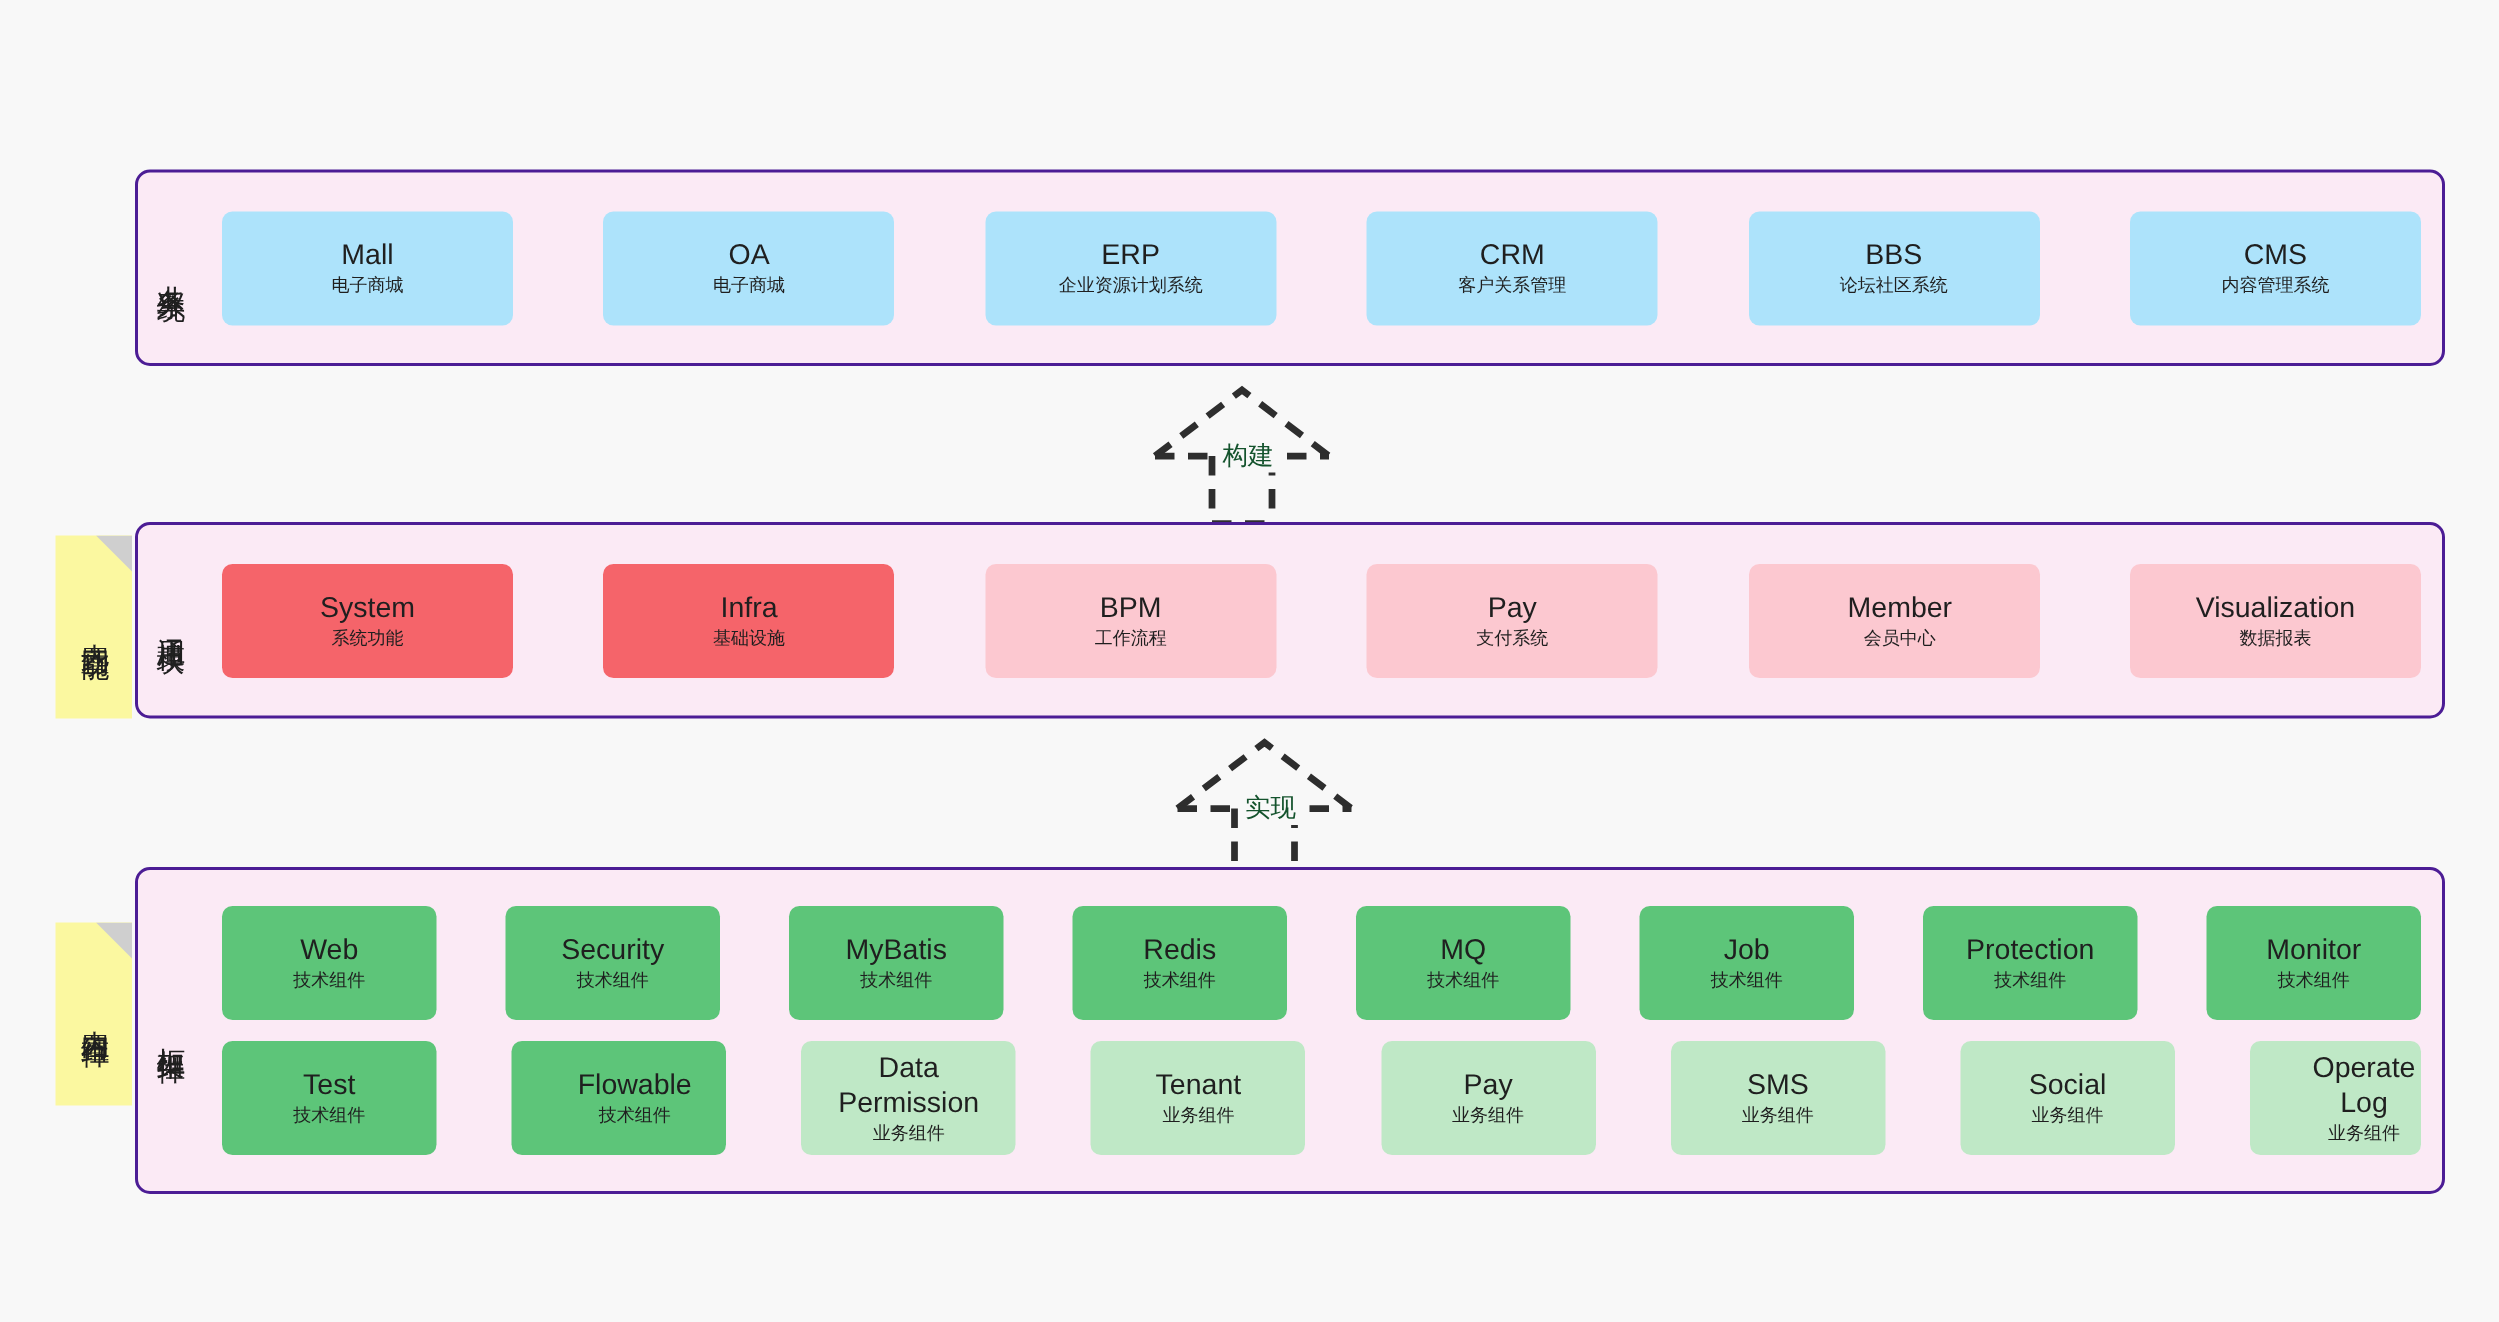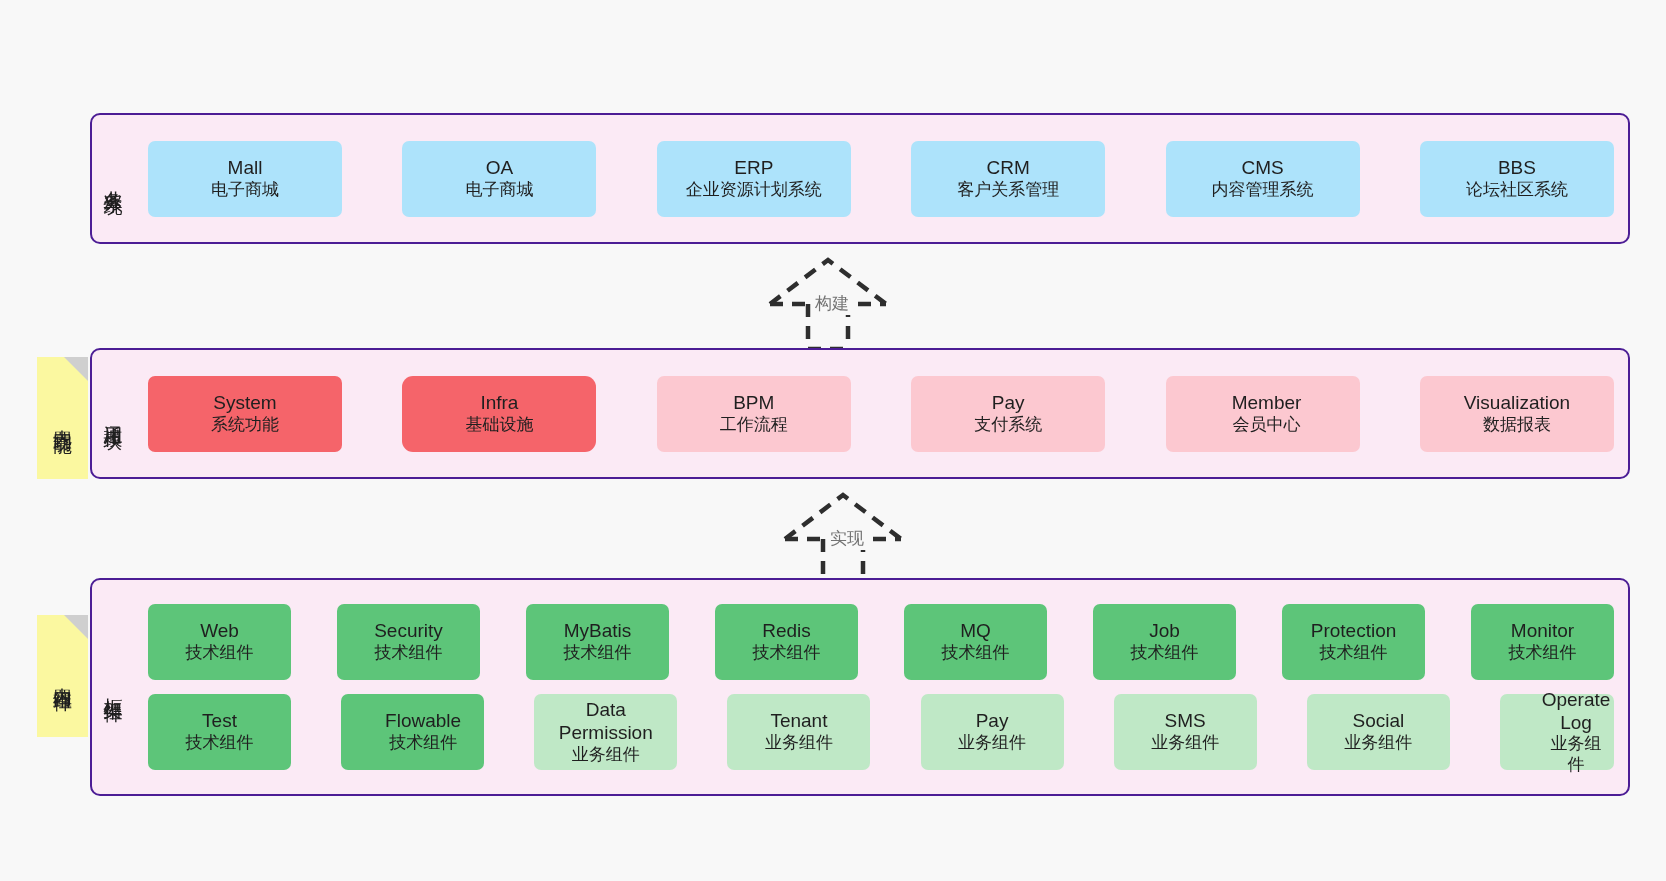--- a/index.html
+++ b/index.html
@@ -63,21 +63,21 @@
     display: flex;
     flex-direction: column;
     align-items: center;
     justify-content: center;
     text-align: center;
     color: #1f1f1f;
     padding: 4px 6px;
     line-height: 1.2;
   }
   .card .t1 { font-size: 19px; }
-  .card .t2 { font-size: 17px; }
+  .card .t2 { font-size: 12px; }
 
   
   .note {
     position: absolute;
     box-sizing: border-box;
     background: #fbf8a0;
     color: #1f1f1f;
     font-size: 19px;
     letter-spacing: 2px;
     display: flex;
@@ -99,21 +99,21 @@
     border-top: 24px solid #cfcfcf;
   }
 
   
   .arrow-wrap {
     position: absolute;
   }
   .arrow-label {
     position: absolute;
     font-size: 17px;
-    color: #737373;
+    color: #14532d;
     background: #f8f8f8;
     padding: 0 3px;
     white-space: nowrap;
     user-select: none;
   }
 </style>
 </head>
 <body>
 
 <div id="canvas">
@@ -132,26 +132,26 @@
           </div>
           <div class="card" style="background: rgb(173, 227, 251); width: 194px; height: 76px;">
             <div class="t1">ERP</div>
             <div class="t2">企业资源计划系统</div>
           </div>
           <div class="card" style="background: rgb(173, 227, 251); width: 194px; height: 76px;">
             <div class="t1">CRM</div>
             <div class="t2">客户关系管理</div>
           </div>
           <div class="card" style="background: rgb(173, 227, 251); width: 194px; height: 76px;">
+            <div class="t1">BBS</div>
+            <div class="t2">论坛社区系统</div>
+          </div>
+          <div class="card" style="background: rgb(173, 227, 251); width: 194px; height: 76px;">
             <div class="t1">CMS</div>
             <div class="t2">内容管理系统</div>
-          </div>
-          <div class="card" style="background: rgb(173, 227, 251); width: 194px; height: 76px;">
-            <div class="t1">BBS</div>
-            <div class="t2">论坛社区系统</div>
           </div>
         </div>
     </div>
   </div>
 
   <div class="arrow-wrap" style="left:750px; top:252px; width:180px; height:100px;">
     <svg width="180" height="100" viewBox="0 0 180 100">
 
       <polyline points="20,52 78,8 136,52" fill="none" stroke="#2e2e2e" stroke-width="4.5" stroke-dasharray="13,9" stroke-linecap="butt"></polyline>
       <line x1="20" y1="52" x2="136" y2="52" stroke="#2e2e2e" stroke-width="4.5" stroke-dasharray="13,9"></line>
@@ -169,21 +169,21 @@
   </div>
 
   <div class="layer" id="layer-common" style="left:90px; top:348px; width:1540px; height:131px;">
     <div class="layer-label">通用模块</div>
     <div class="layer-body">
       <div class="row" id="row-common">
           <div class="card" style="background: rgb(245, 100, 106); width: 194px; height: 76px;">
             <div class="t1">System</div>
             <div class="t2">系统功能</div>
           </div>
-          <div class="card" style="background: rgb(245, 100, 106); width: 194px; height: 76px; border-radius: 11px;">
+          <div class="card" style="background: rgb(245, 100, 106); width: 194px; height: 76px;">
             <div class="t1">Infra</div>
             <div class="t2">基础设施</div>
           </div>
           <div class="card" style="background: rgb(252, 200, 208); width: 194px; height: 76px;">
             <div class="t1">BPM</div>
             <div class="t2">工作流程</div>
           </div>
           <div class="card" style="background: rgb(252, 200, 208); width: 194px; height: 76px;">
             <div class="t1">Pay</div>
             <div class="t2">支付系统</div>

